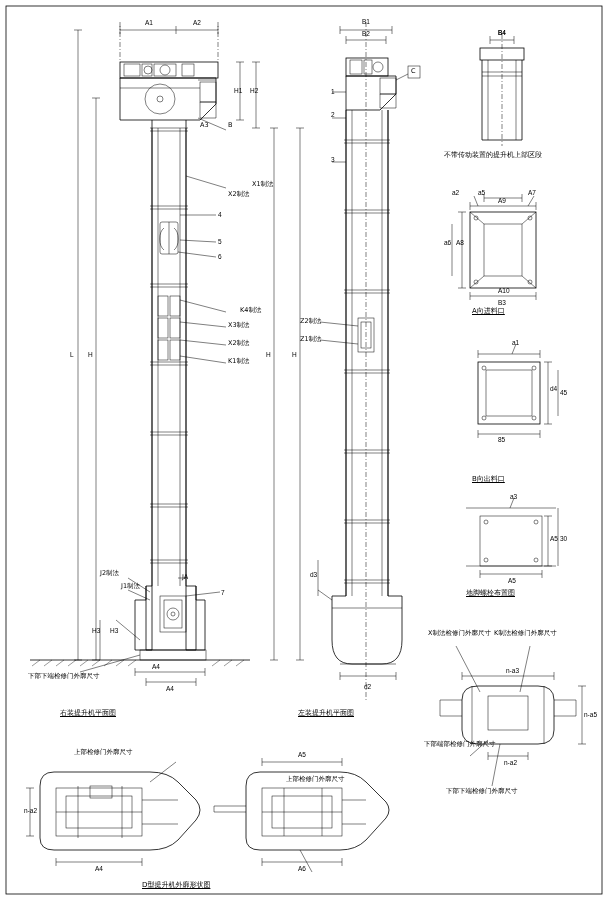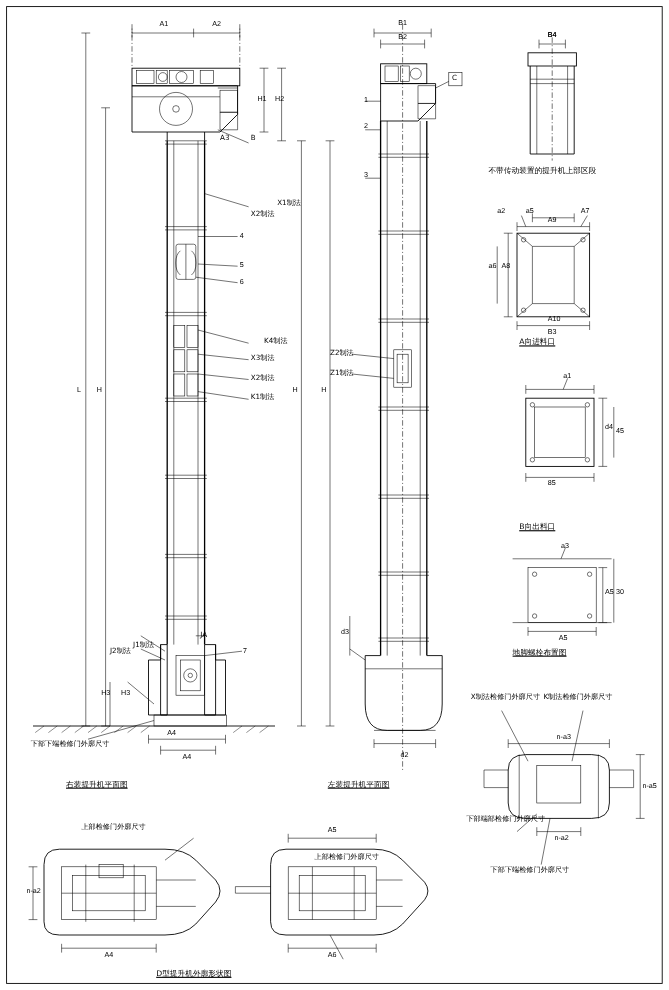--- a/index.html
+++ b/index.html
@@ -373,21 +373,21 @@
 <div class="lbl cn" style="left:200px;top:122px;">A3</div>
 <div class="lbl cn" style="left:228px;top:122px;">B</div>
 <div class="lbl cn" style="left:411px;top:68px;">C</div>
 
 <div class="lbl cn" style="left:228px;top:181px;margin-left:24px;">X1制法</div>
 <div class="lbl cn" style="left:228px;top:191px;">X2制法</div>
 <div class="lbl cn" style="left:240px;top:307px;">K4制法</div>
 <div class="lbl cn" style="left:228px;top:322px;">X3制法</div>
 <div class="lbl cn" style="left:228px;top:340px;">X2制法</div>
 <div class="lbl cn" style="left:228px;top:358px;">K1制法</div>
-<div class="lbl cn" style="left:100px;top:570px;margin-top:19px;">J2制法</div>
+<div class="lbl cn" style="left:100px;top:570px;">J2制法</div>
 <div class="lbl cn" style="left:100px;top:583px;padding-left:21px;">J1制法</div>
 <div class="lbl cn" style="left:300px;top:318px;">Z2制法</div>
 <div class="lbl cn" style="left:300px;top:336px;">Z1制法</div>
 <div class="lbl cn" style="left:182px;top:574px;">JA</div>
 
 <div class="lbl cn" style="left:28px;top:673px;">下部下端检修门外廓尺寸</div>
 <div class="lbl cn" style="left:74px;top:749px;">上部检修门外廓尺寸</div>
 <div class="lbl cn" style="left:286px;top:776px;">上部检修门外廓尺寸</div>
 <div class="lbl cn" style="left:494px;top:630px;">K制法检修门外廓尺寸</div>
 <div class="lbl cn" style="left:428px;top:630px;">X制法检修门外廓尺寸</div>

